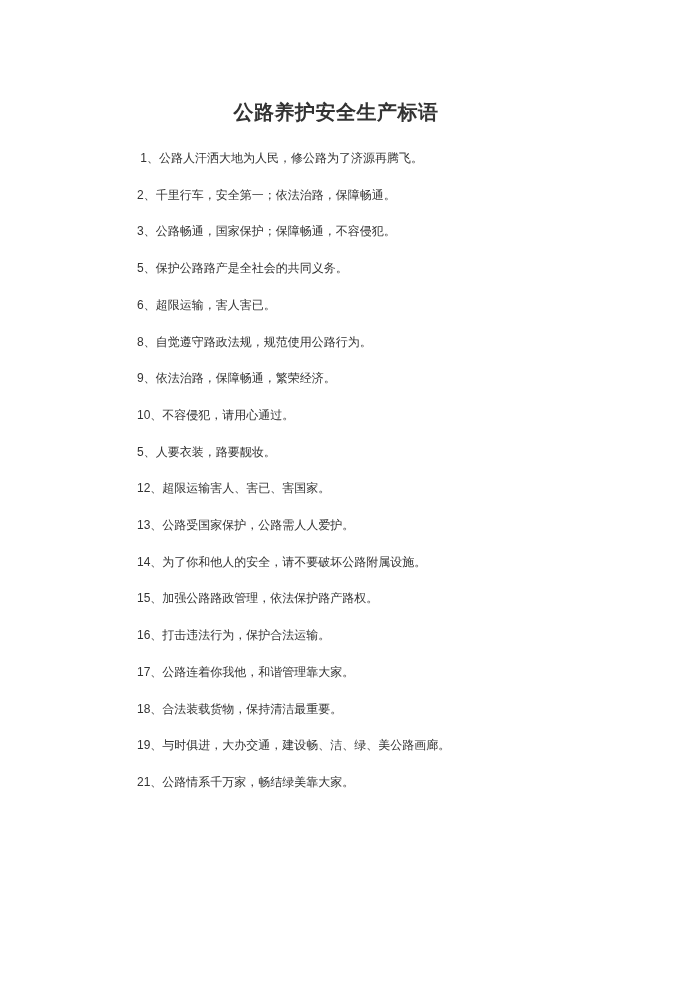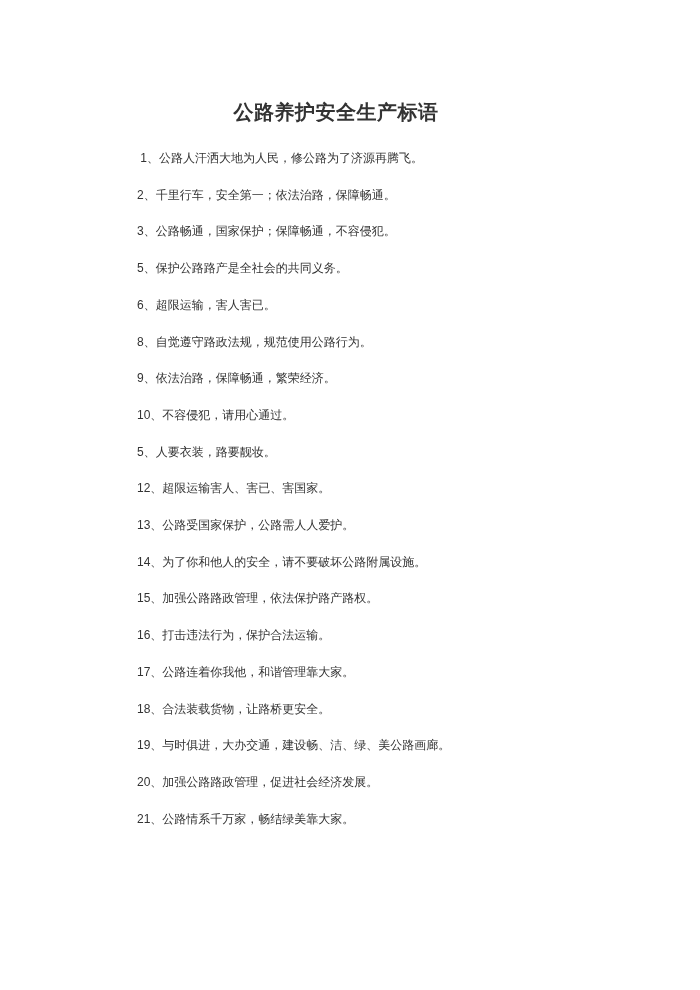--- a/index.html
+++ b/index.html
@@ -74,21 +74,20 @@
   <div class="item"><span class="num">13、</span><span class="text">公路受国家保护，公路需人人爱护。</span></div>
 
   <div class="item"><span class="num">14、</span><span class="text">为了你和他人的安全，请不要破坏公路附属设施。</span></div>
 
   <div class="item"><span class="num">15、</span><span class="text">加强公路路政管理，依法保护路产路权。</span></div>
 
   <div class="item"><span class="num">16、</span><span class="text">打击违法行为，保护合法运输。</span></div>
 
   <div class="item"><span class="num">17、</span><span class="text">公路连着你我他，和谐管理靠大家。</span></div>
 
-  <div class="item"><span class="num">18、</span><span class="text">合法装载货物，让路桥更安全。</span></div>
+  <div class="item"><span class="num">18、</span><span class="text">合法装载货物，保持清洁最重要。</span></div>
 
   <div class="item"><span class="num">19、</span><span class="text">与时俱进，大办交通，建设畅、洁、绿、美公路画廊。</span></div>
 
-  <div class="item"><span class="num">20、</span><span class="text">加强公路路政管理，促进社会经济发展。</span></div>
 
   <div class="item"><span class="num">21、</span><span class="text">公路情系千万家，畅结绿美靠大家。</span></div>
 </div>
 </div>
 
 </body></html>

